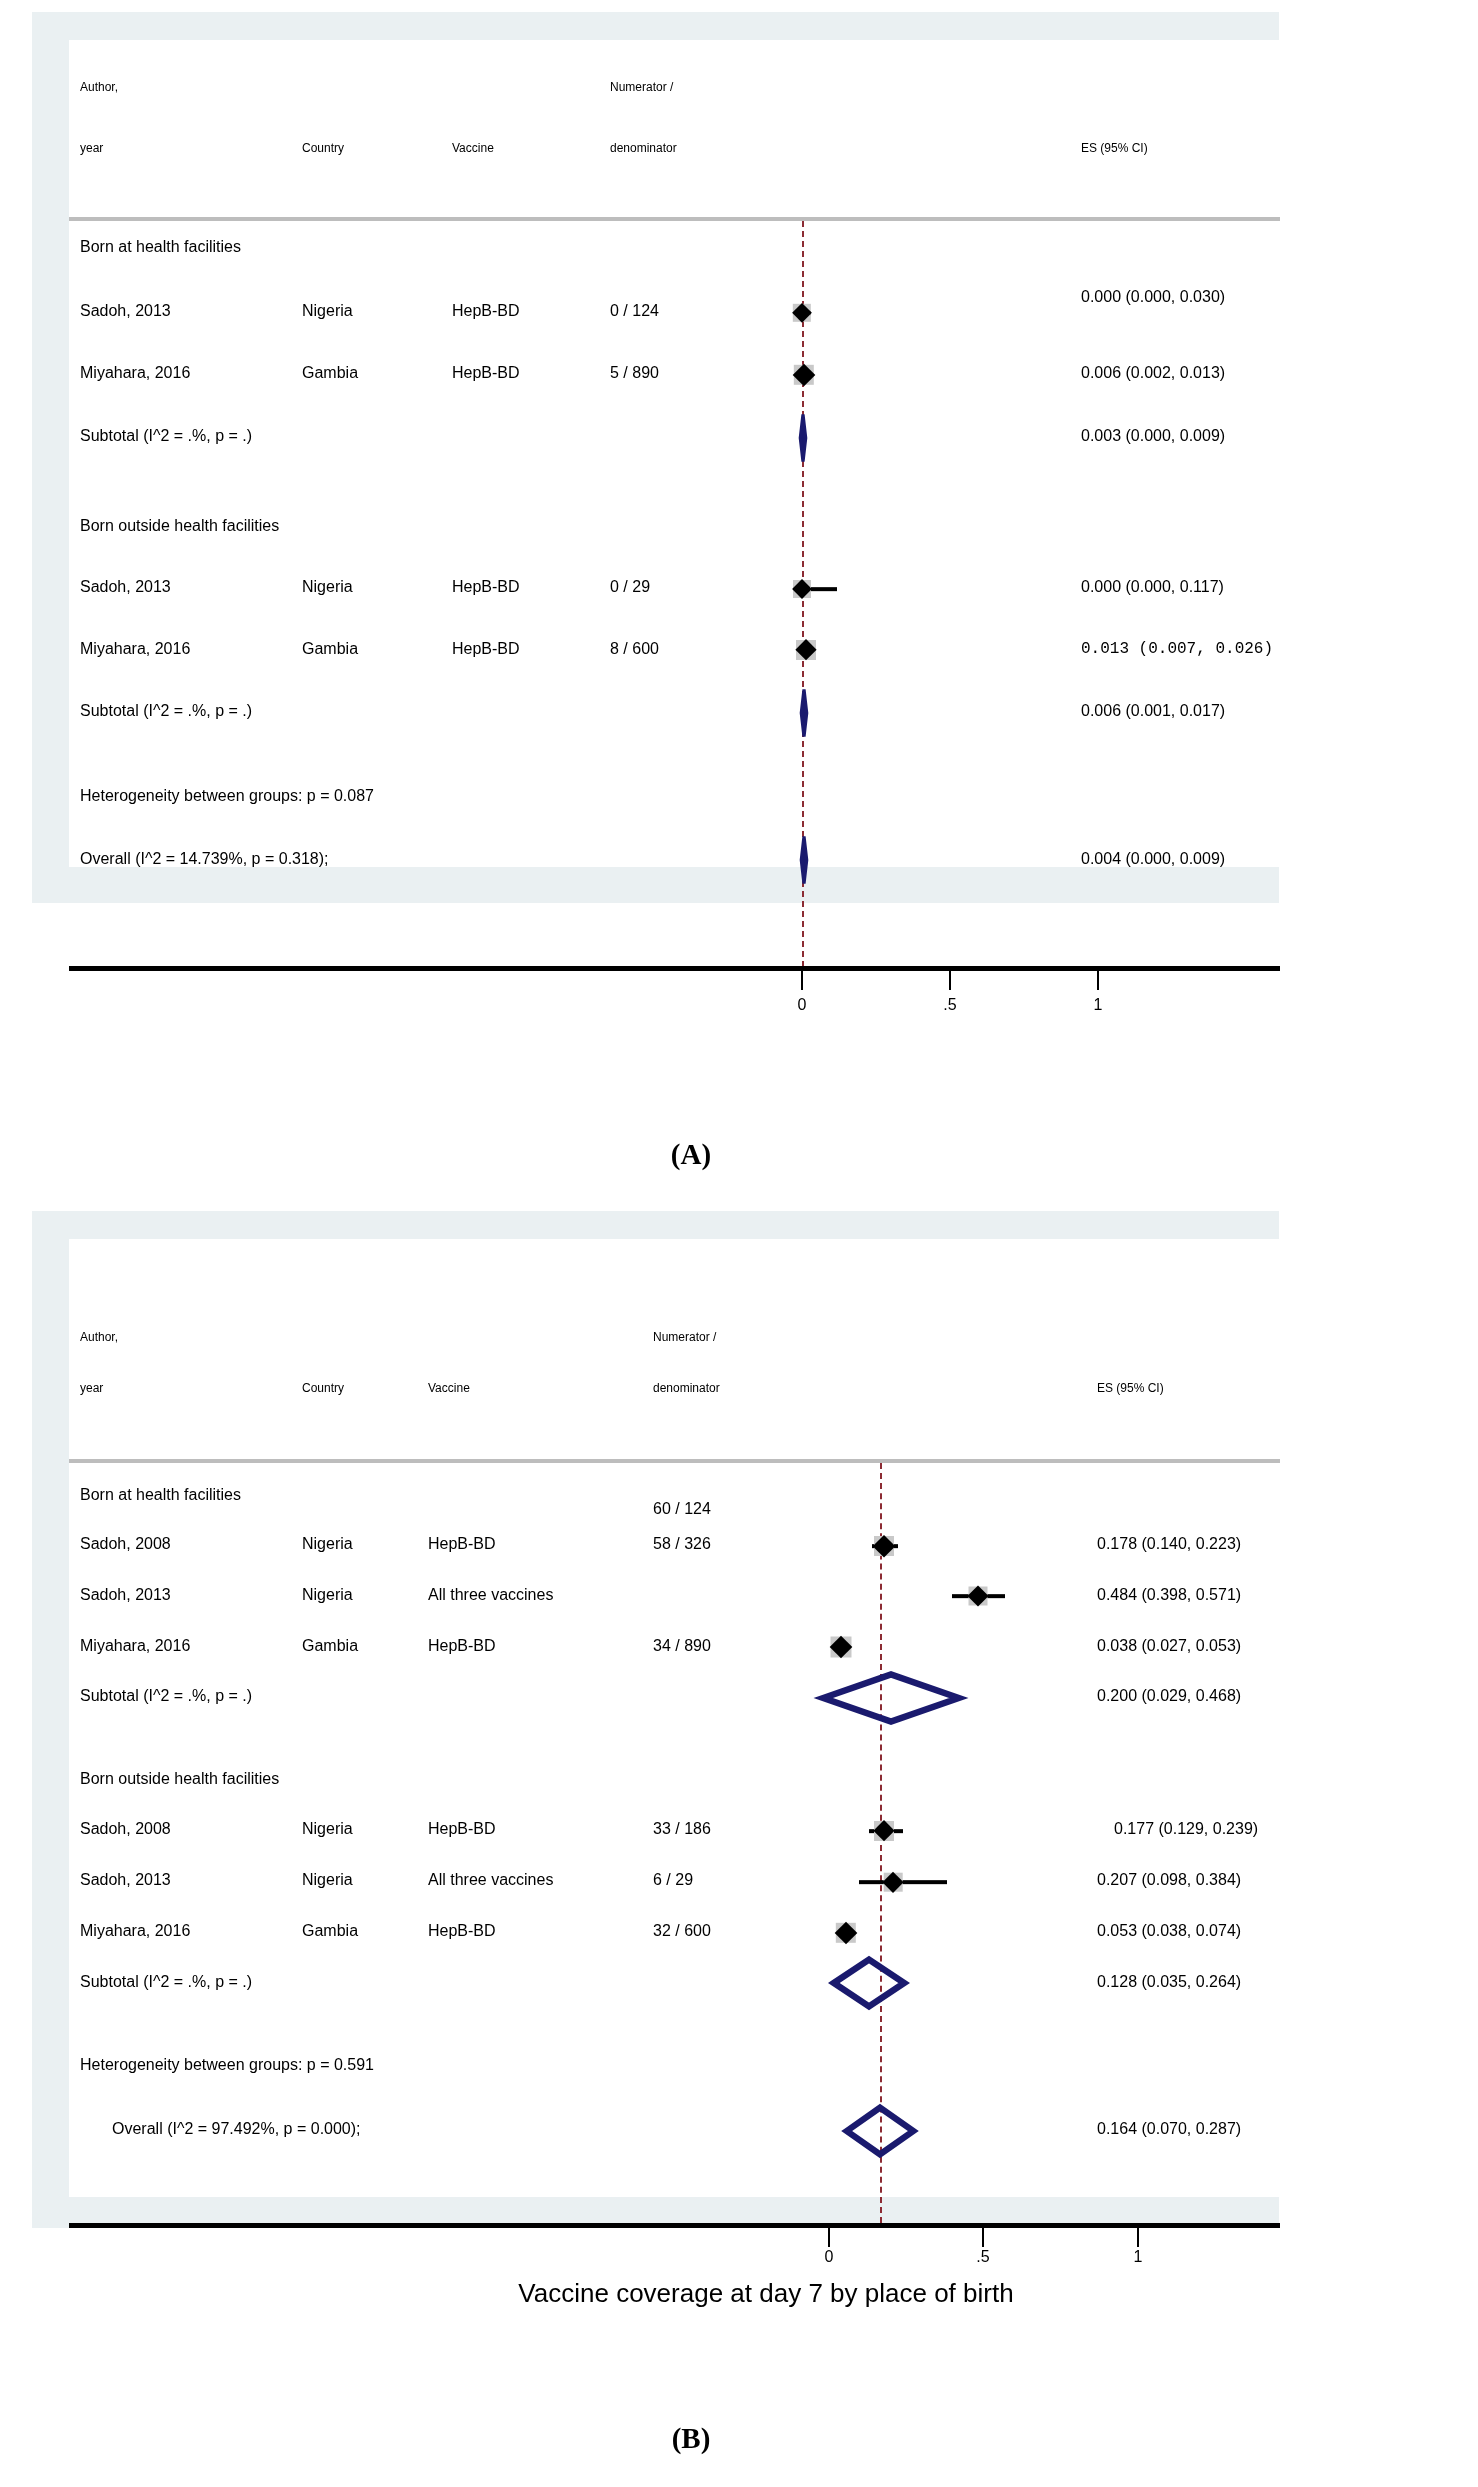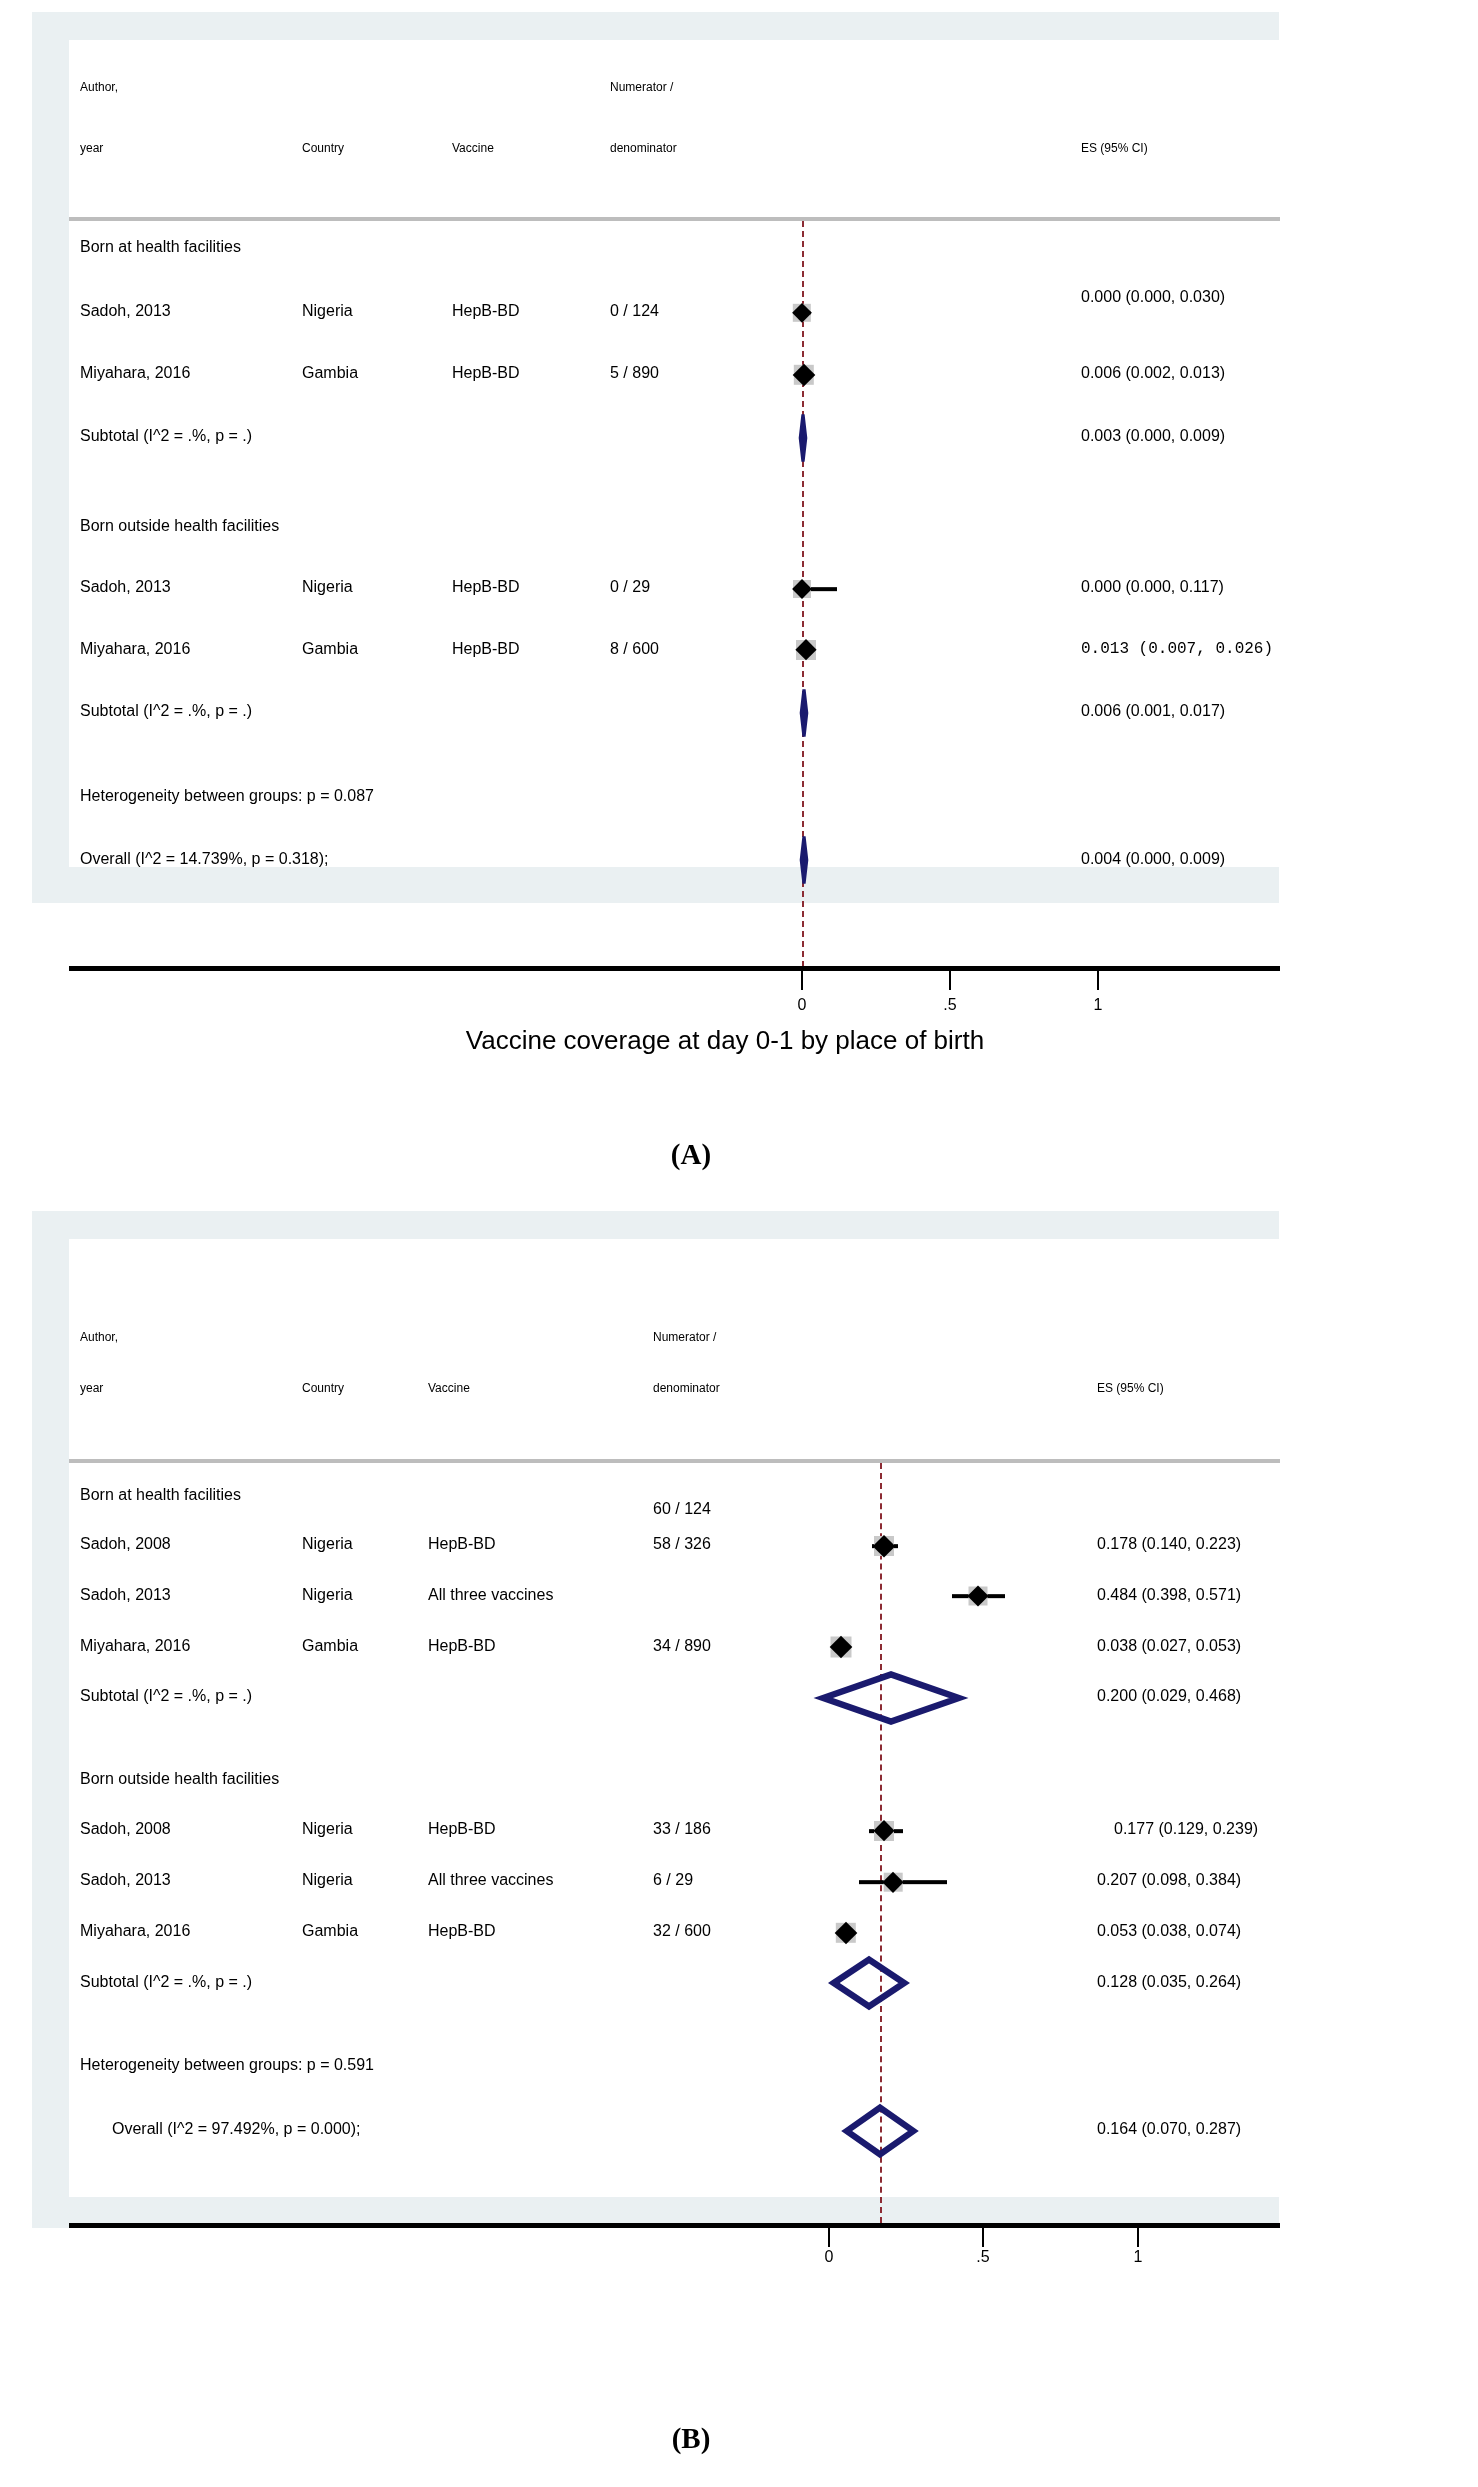--- a/index.html
+++ b/index.html
@@ -48,21 +48,20 @@
       <div class="cell hdr" style="left: 1081px; top: 141px;">ES (95% CI)</div>
       <div class="hrule" style="left: 69px; top: 217px; width: 1211px; height: 3.7px; background: rgb(189, 189, 189);"></div>
       <div class="refline" style="left: 802px; top: 221px; height: 746px; border-left-color: rgb(140, 43, 51);"></div>
       <div class="axisline" style="left: 69px; top: 966px; width: 1211px; height: 4.8px; background: rgb(0, 0, 0);"></div>
       <div class="tick" style="left: 801px; top: 971px; height: 19px;"></div>
       <div class="cell ticklbl" style="left: 802px; top: 996px; position: absolute;">0</div>
       <div class="tick" style="left: 949px; top: 971px; height: 19px;"></div>
       <div class="cell ticklbl" style="left: 950px; top: 996px; position: absolute;">.5</div>
       <div class="tick" style="left: 1097px; top: 971px; height: 19px;"></div>
       <div class="cell ticklbl" style="left: 1098px; top: 996px; position: absolute;">1</div>
-      <div class="xtitle" style="left: 725px; top: 1025px;">Vaccine coverage at day 0-1 by place of birth</div>
       <div class="cell grp" style="left: 80px; top: 238px;">Born at health facilities</div>
       <div class="cell row-txt" style="left: 80px; top: 302px;">Sadoh, 2013</div>
       <div class="cell row-txt" style="left: 302px; top: 302px;">Nigeria</div>
       <div class="cell row-txt" style="left: 452px; top: 302px;">HepB-BD</div>
       <div class="cell row-txt" style="left: 610px; top: 302px;">0 / 124</div>
       <div class="cell es" style="left: 1081px; top: 288px;">0.000 (0.000, 0.030)</div>
       <div class="ci" style="left: 802px; top: 313px; width: 8.9px;"></div>
       <div class="wbox" style="left: 802px; top: 313px; width: 18.4px; height: 18.4px;"></div>
       <div class="mk" style="left: 802px; top: 313px; width: 14.3px; height: 14.3px;"></div>
       <div class="cell row-txt" style="left: 80px; top: 364px;">Miyahara, 2016</div>
@@ -126,20 +125,21 @@
       <div class="cell hdr" style="left: 1097px; top: 1381px;">ES (95% CI)</div>
       <div class="hrule" style="left: 69px; top: 1459px; width: 1211px; height: 3.7px; background: rgb(189, 189, 189);"></div>
       <div class="refline" style="left: 880px; top: 1463px; height: 760px; border-left-color: rgb(140, 43, 51);"></div>
       <div class="axisline" style="left: 69px; top: 2223px; width: 1211px; height: 4.8px; background: rgb(0, 0, 0);"></div>
       <div class="tick" style="left: 828px; top: 2228px; height: 19px;"></div>
       <div class="cell ticklbl" style="left: 829px; top: 2248px; position: absolute;">0</div>
       <div class="tick" style="left: 982px; top: 2228px; height: 19px;"></div>
       <div class="cell ticklbl" style="left: 983px; top: 2248px; position: absolute;">.5</div>
       <div class="tick" style="left: 1137px; top: 2228px; height: 19px;"></div>
       <div class="cell ticklbl" style="left: 1138px; top: 2248px; position: absolute;">1</div>
+      <div class="xtitle" style="left: 766px; top: 2278px;">Vaccine coverage at day 7 by place of birth</div>
       <div class="cell grp" style="left: 80px; top: 1486px;">Born at health facilities</div>
       <div class="cell row-txt" style="left: 80px; top: 1535px;">Sadoh, 2008</div>
       <div class="cell row-txt" style="left: 302px; top: 1535px;">Nigeria</div>
       <div class="cell row-txt" style="left: 428px; top: 1535px;">HepB-BD</div>
       <div class="cell row-txt" style="left: 653px; top: 1535px;">58 / 326</div>
       <div class="cell es" style="left: 1097px; top: 1535px;">0.178 (0.140, 0.223)</div>
       <div class="ci" style="left: 872px; top: 1546px; width: 25.6px;"></div>
       <div class="wbox" style="left: 884px; top: 1546px; width: 20px; height: 20px;"></div>
       <div class="mk" style="left: 884px; top: 1546px; width: 15.6px; height: 15.6px;"></div>
       <div class="cell row-txt" style="left: 80px; top: 1586px;">Sadoh, 2013</div>

